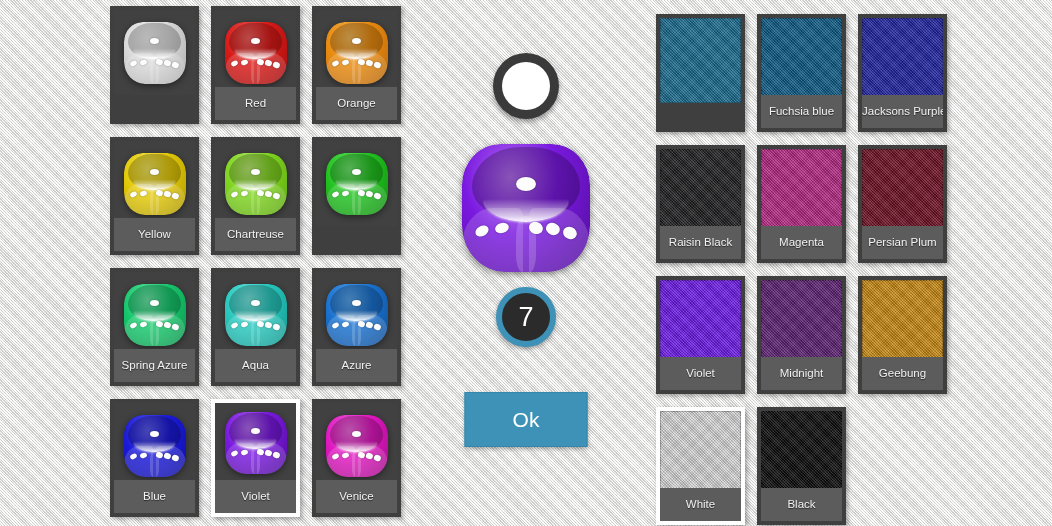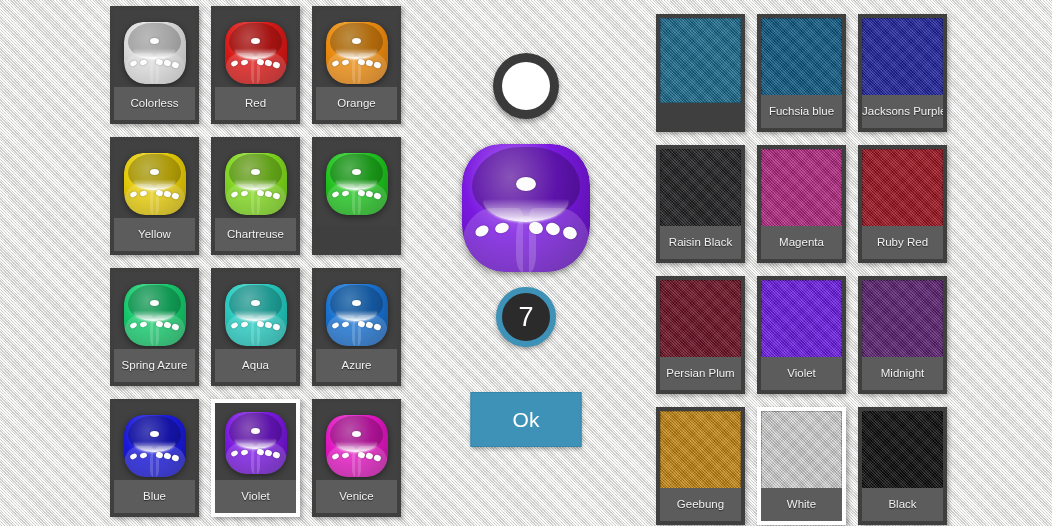--- a/index.html
+++ b/index.html
@@ -205,21 +205,21 @@
     color: #ffffff;
     font-size: 27px;
     box-shadow: 0 2px 4px rgba(0,0,0,0.35);
     cursor: pointer;
   }
 
   #ok-button {
     position: absolute;
     left: 50%; top: 392px;
     transform: translateX(-50%);
-    width: 111px; height: 55px;
+    width: 123px; height: 55px;
     background: #3e92b8;
     border: 1px solid #3486ab;
     color: #ffffff;
     font-size: 21px;
     display: flex; align-items: center; justify-content: center;
     box-shadow: 0 2px 4px rgba(0,0,0,0.30);
     cursor: pointer;
   }
 </style>
 </head>
@@ -238,21 +238,20 @@
             <div class="stem"></div>
             <div class="gloss"></div>
             <div class="pip top"></div>
             <div class="pip l1"></div>
             <div class="pip l2"></div>
             <div class="pip r1"></div>
             <div class="pip r2"></div>
             <div class="pip r3"></div>
           </div>
         </div>
-        <div class="tile-label">Colorless</div>
       </div>
       <div class="tile dice-tile">
         <div class="tile-art">
           <div class="die">
             <div class="face" style="background: radial-gradient(ellipse at 38% 26%, #f4625f 0%, #d81a18 42%, #9d0f0e 100%);"></div>
             <div class="facet-top"></div>
             <div class="facet-bl"></div>
             <div class="facet-br"></div>
             <div class="stem"></div>
             <div class="gloss"></div>
@@ -514,26 +513,20 @@
         <div class="tile-label">Raisin Black</div>
       </div>
       <div class="tile felt-tile">
         <div class="tile-art">
           <div class="felt" style="background-color:#b32882;"></div>
         </div>
         <div class="tile-label">Magenta</div>
       </div>
       <div class="tile felt-tile">
         <div class="tile-art">
-          <div class="felt" style="background-color:#9e121f;"></div>
-        </div>
-        <div class="tile-label">Ruby Red</div>
-      </div>
-      <div class="tile felt-tile">
-        <div class="tile-art">
           <div class="felt" style="background-color:#6d0f22;"></div>
         </div>
         <div class="tile-label">Persian Plum</div>
       </div>
       <div class="tile felt-tile">
         <div class="tile-art">
           <div class="felt" style="background-color:#6d1ae8;"></div>
         </div>
         <div class="tile-label">Violet</div>
       </div>

